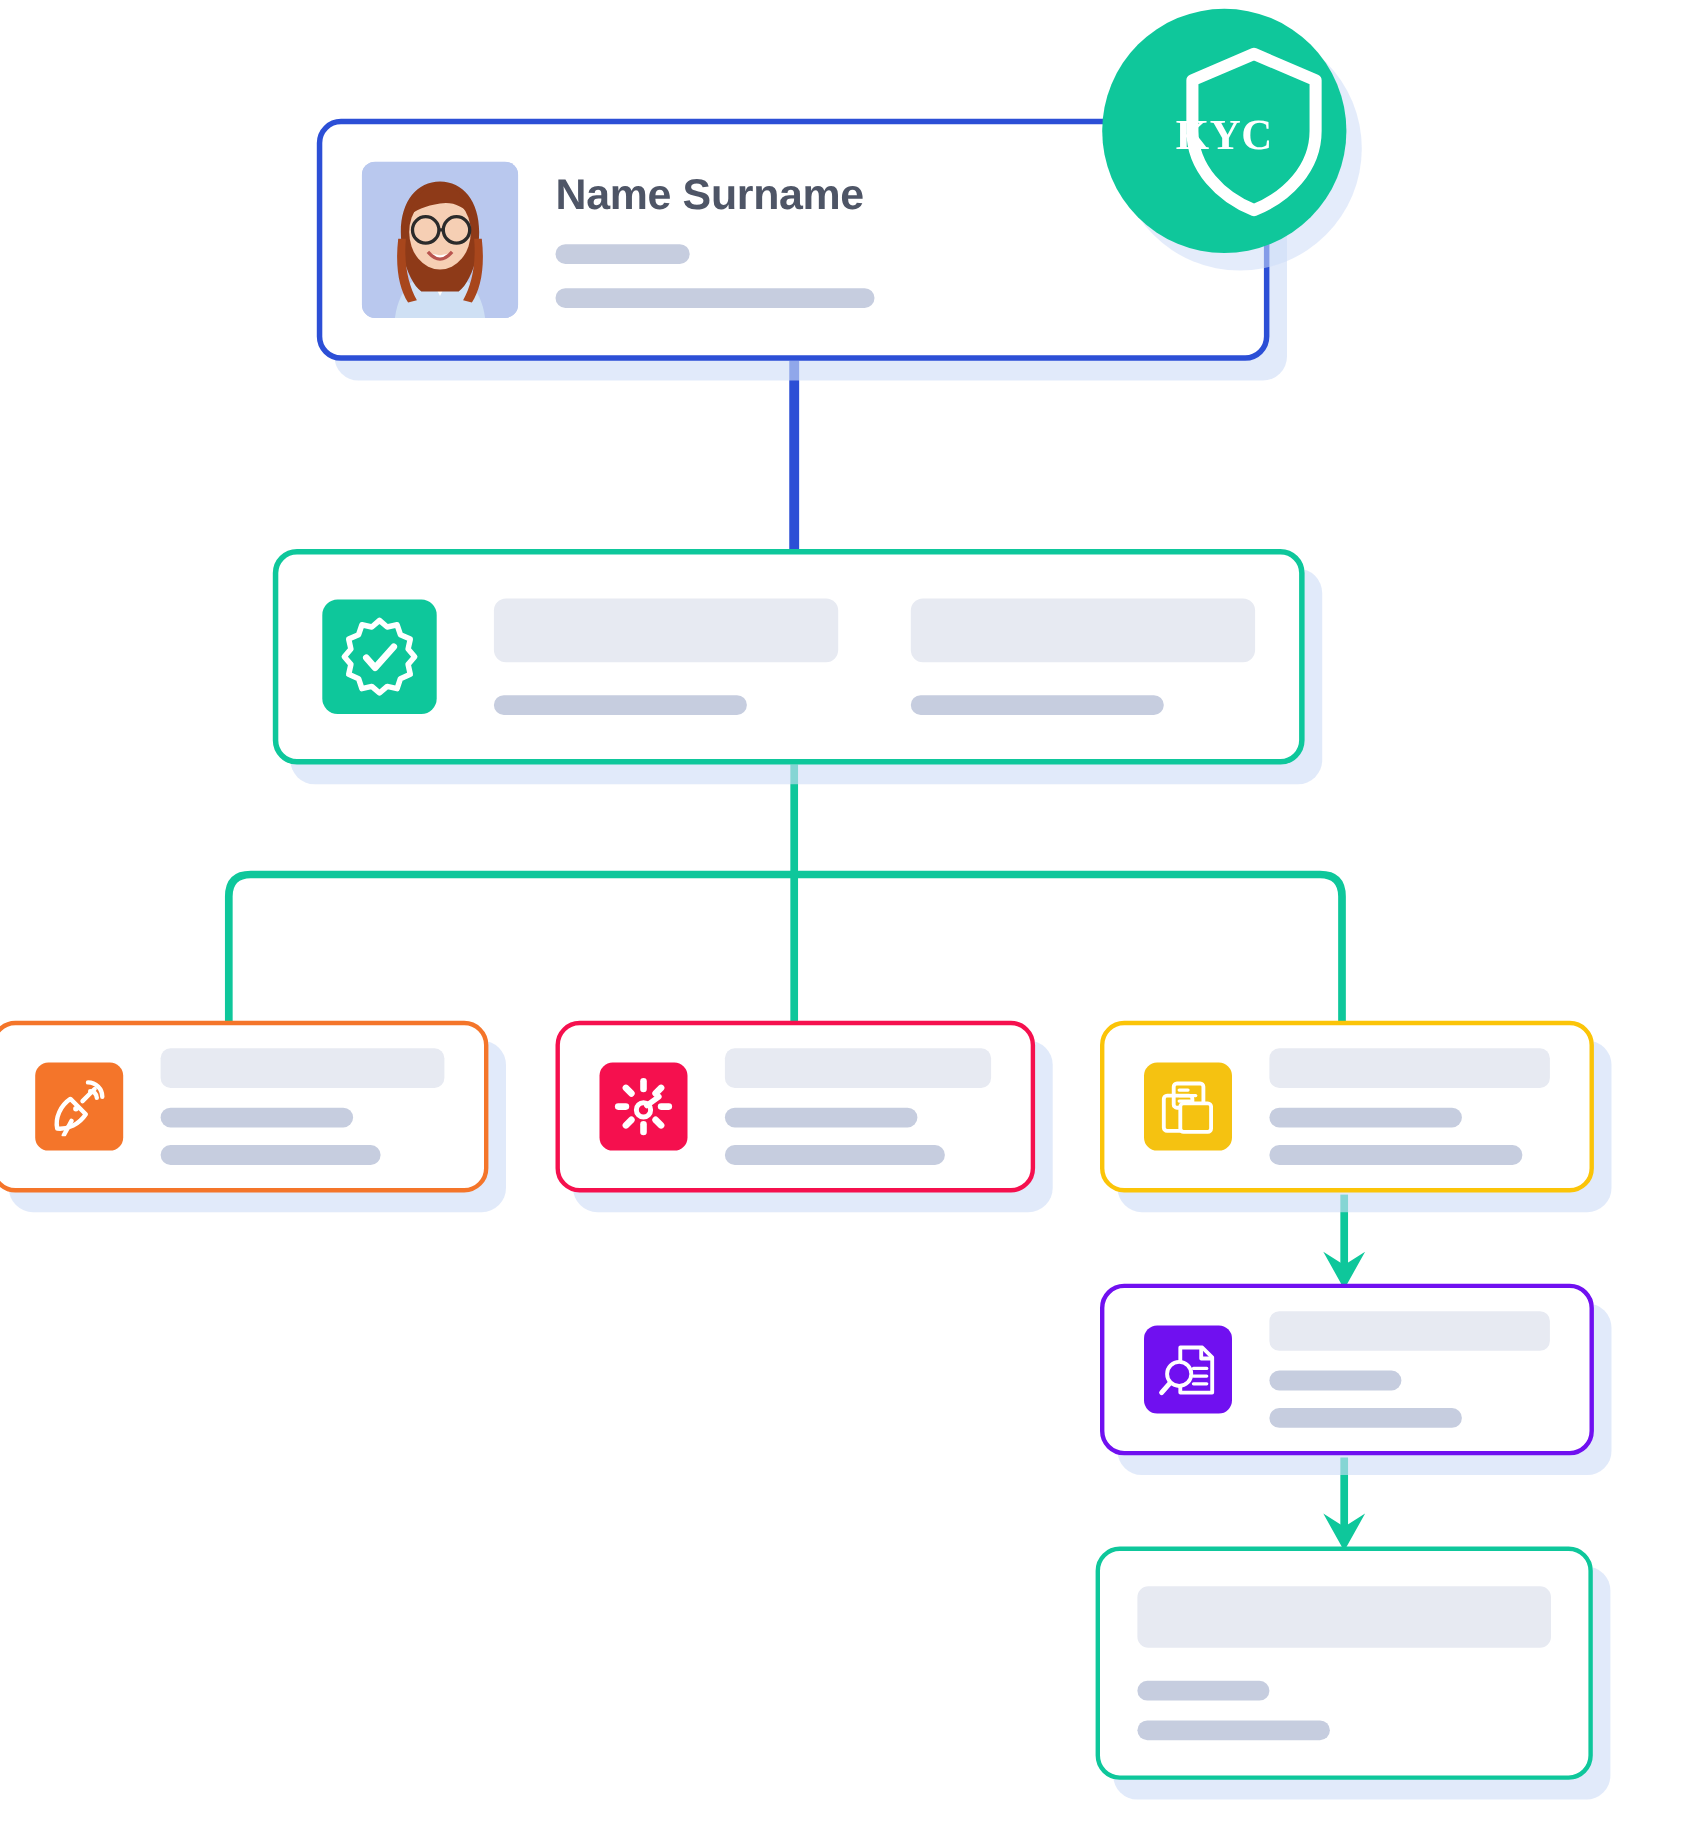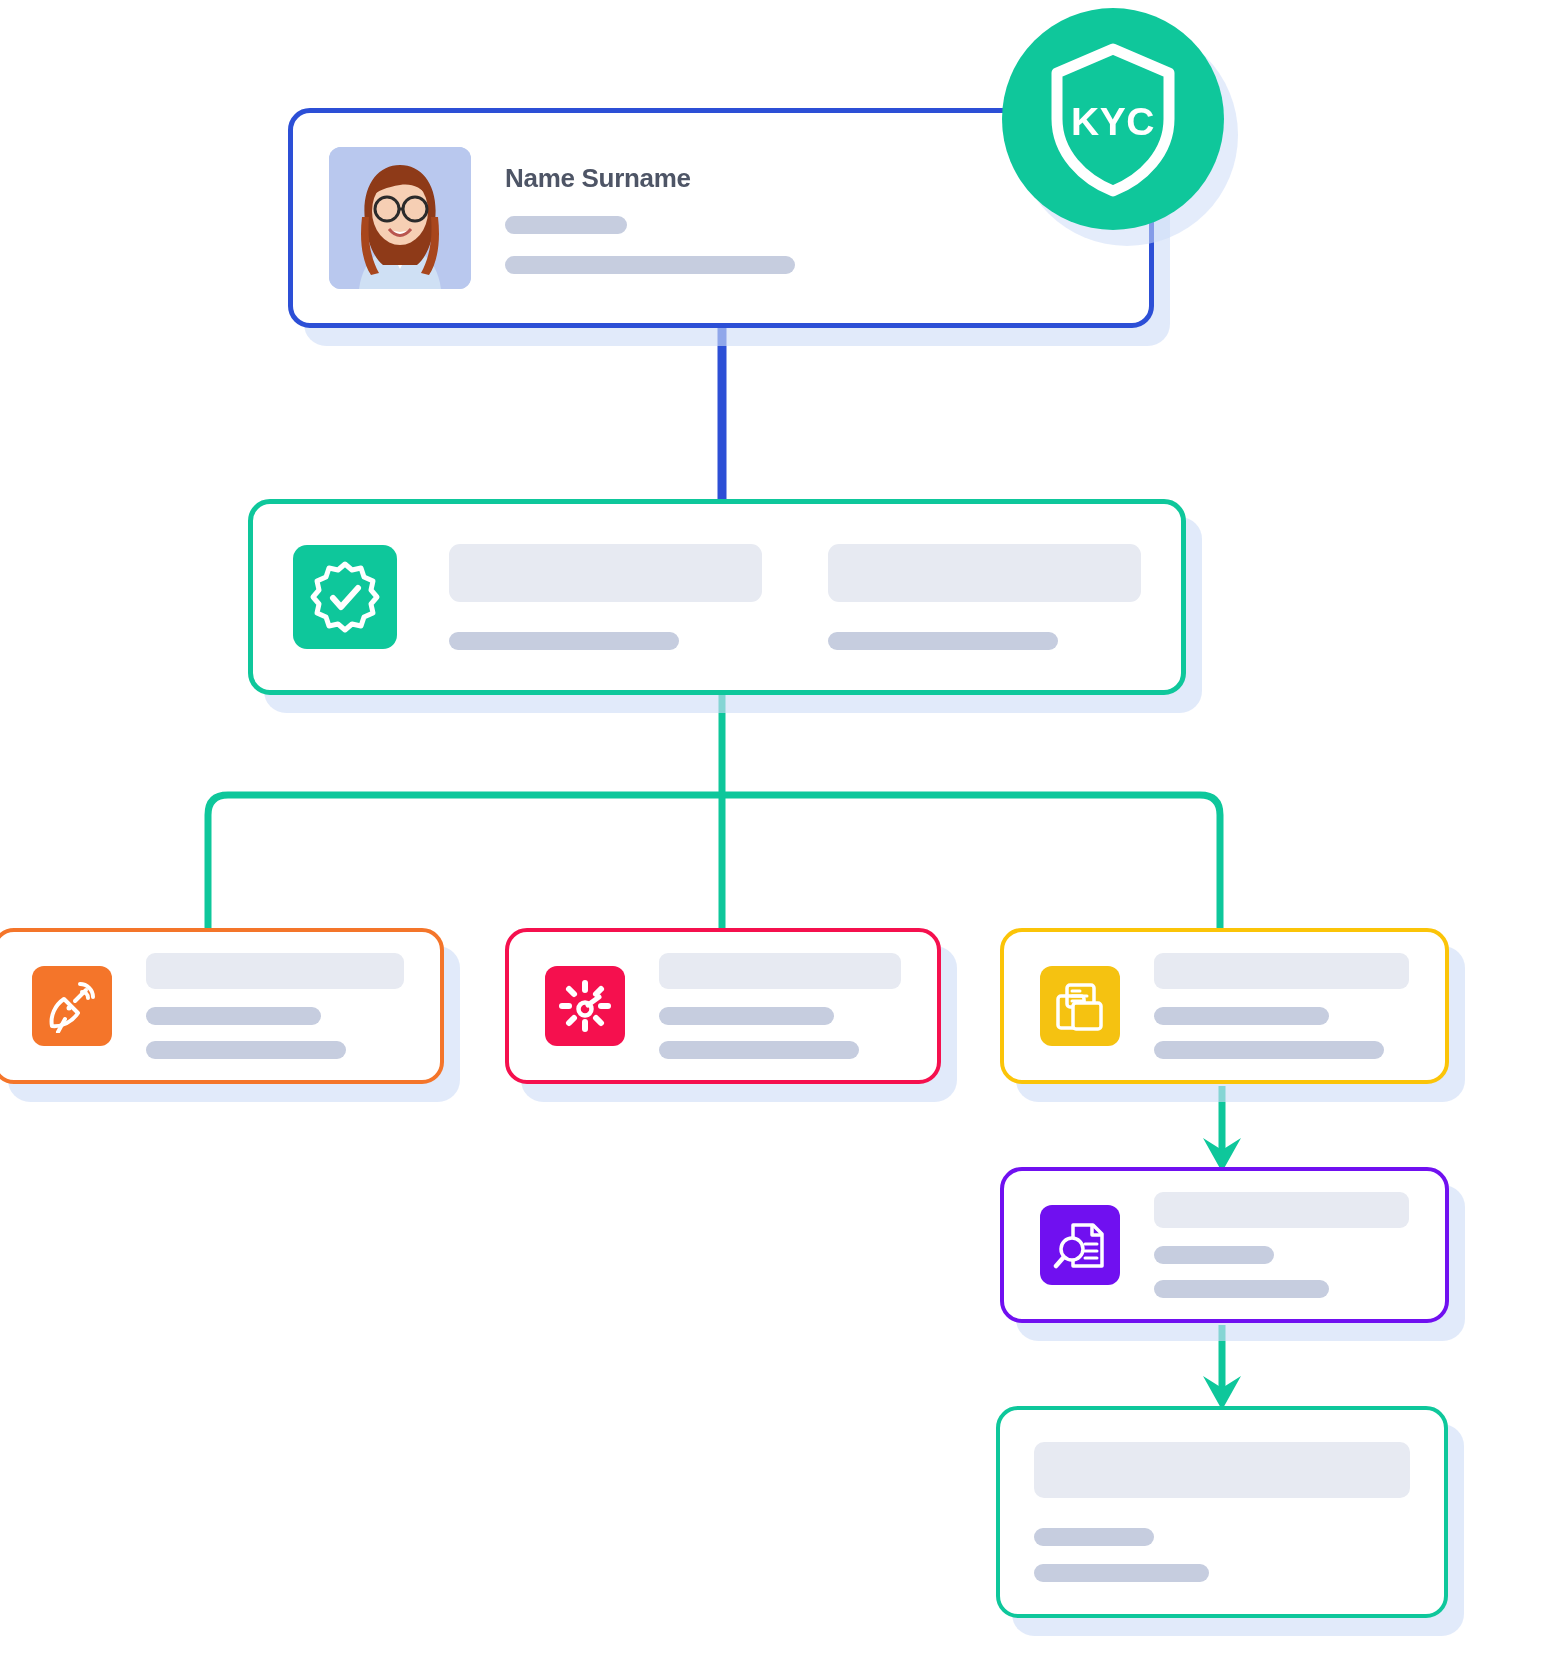--- a/index.html
+++ b/index.html
@@ -54,21 +54,21 @@
     width: 142px; height: 142px;
     border-radius: 12px;
     background: #b9c8ee;
     overflow: hidden;
     position: relative;
     flex: 0 0 auto;
   }
   .avatar svg { display: block; width: 142px; height: 142px; }
   .identity-text { flex: 1 1 auto; }
   .identity-name {
-    font-size: 26px;
+    font-size: 39px;
     font-weight: bold;
     color: #4e5566;
     letter-spacing: -0.3px;
     margin-bottom: 22px;
   }
   .bar {
     background: #c6cddf;
     border-radius: 9px;
     height: 18px;
   }
@@ -79,21 +79,22 @@
   #kyc-badge {
     position: absolute;
     left: 1002px; top: 8px;
     width: 222px; height: 222px;
     border-radius: 50%;
     background: #0fc79b;
     z-index: 6;
     box-shadow: 14px 16px 0 0 rgba(206,221,247,0.55);
     display: flex;
     align-items: center;
-    justify-content: center;
+    justify-content: flex-end;
+    font-family: Liberation Serif, serif;
   }
   #kyc-badge svg { width: 168px; height: 168px; display: block; }
   .kyc-label {
     position: absolute;
     left: 0; top: 0;
     width: 222px; height: 222px;
     display: flex;
     align-items: center;
     justify-content: center;
     font-size: 39px;

